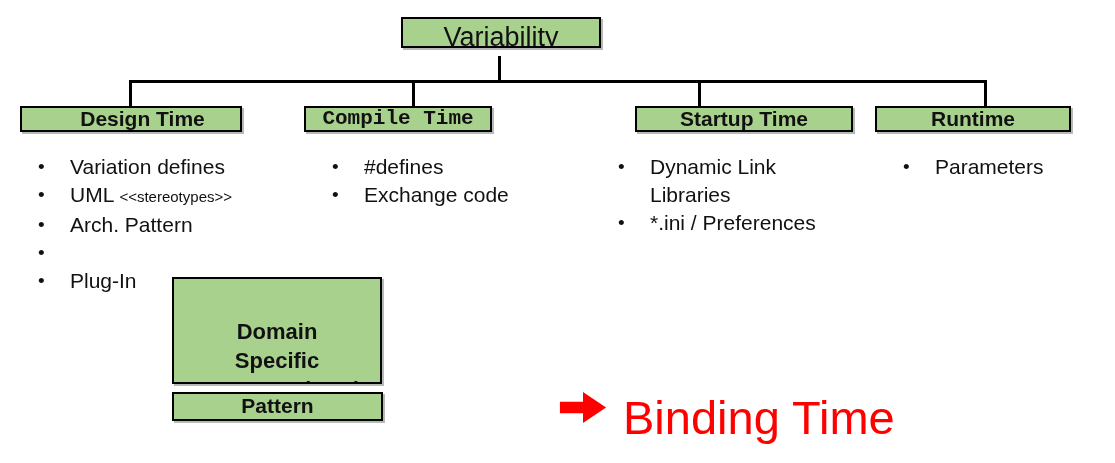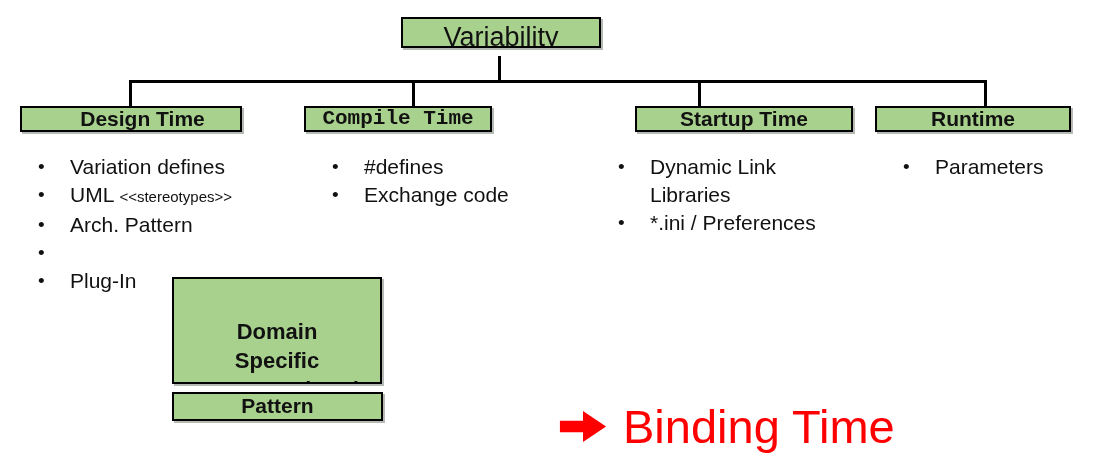--- a/index.html
+++ b/index.html
@@ -54,23 +54,22 @@
   .list.l2 { left: 618px; width: 230px; }
   .list.l3 { left: 903px; width: 200px; }
   .li { display: flex; align-items: flex-start; }
   .bu { flex: 0 0 32px; font-size: 19px; line-height: 28px; }
   .tx { font-size: 21px; line-height: 28px; white-space: pre-line; }
   .tx .sm { font-size: 15px; }
 
   
   .annotation {
     position: absolute; left: 558px; top: 390px;
-    display: flex; align-items: center; gap: 15px;
+    display: flex; gap: 15px;
     color: var(--accent-red, #ff0000);
-    margin-top: 9px;
   }
   .annotation .arr { display: block; }
   .annotation .lbl { font-size: 47px; line-height: 55px; font-weight: 400; }
 </style>
 </head>
 <body>
 
 <div class="canvas">
 
   <div class="line root-stub"></div>

